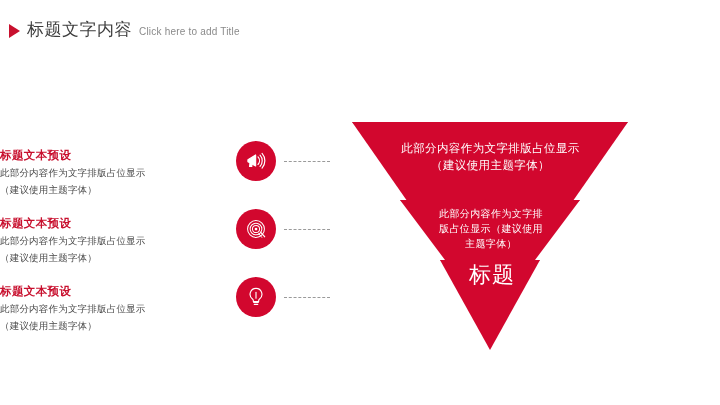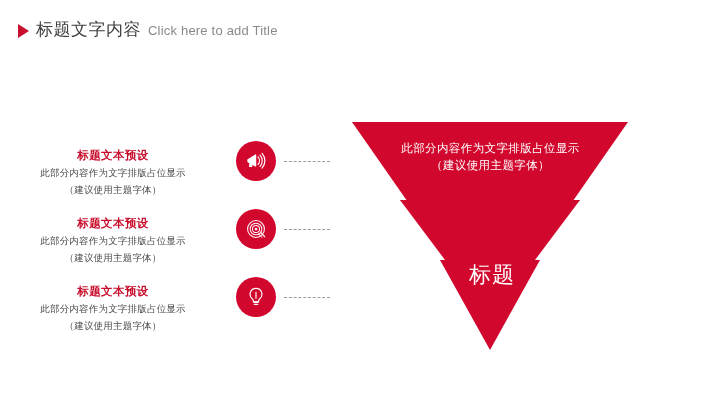--- a/index.html
+++ b/index.html
@@ -25,42 +25,42 @@
   }
 
   
   .header {
     position: absolute;
     left: 0;
     top: 18px;
     height: 28px;
     display: flex;
     align-items: baseline;
-    padding-left: 18px;
+    padding-left: 9px;
   }
   .header-marker {
     width: 0;
     height: 0;
     border-left: 11px solid #C8102E;
     border-top: 7px solid transparent;
     border-bottom: 7px solid transparent;
     margin-right: 7px;
     position: relative;
     top: 3px;
     flex: 0 0 auto;
   }
   .header-title-cn {
     font-size: 17px;
     color: #3d3d3d;
     letter-spacing: 0.5px;
     font-weight: 400;
     white-space: nowrap;
   }
   .header-title-en {
-    font-size: 13px;
+    font-size: 10px;
     color: #8a8a8a;
     margin-left: 7px;
     letter-spacing: 0.2px;
     white-space: nowrap;
     text-align: center;
   }
 
   
   .rows {
     position: absolute;
@@ -75,21 +75,21 @@
     height: 62px;
     display: flex;
     align-items: center;
   }
   .row-0 { top: 12px; }
   .row-1 { top: 80px; }
   .row-2 { top: 148px; }
 
   .row-text {
     width: 236px;
-    text-align: center;
+    text-align: left;
     padding-right: 10px;
     box-sizing: border-box;
     margin-top: 22px;
   }
   .row-title {
     font-size: 11.5px;
     font-weight: bold;
     color: #C8102E;
     line-height: 16px;
     letter-spacing: 0.4px;
@@ -249,19 +249,24 @@
       <polygon points="100,148 200,148 190,158 110,158" fill="#808080"></polygon>
 
       <polygon points="100,148 200,148 150,238" fill="#D2072E"></polygon>
     </svg>
 
     <div class="funnel-label seg0">
       <div>此部分内容作为文字排版占位显示</div>
       <div>（建议使用主题字体）</div>
     </div>
 
+    <div class="funnel-label seg1">
+      <div>此部分内容作为文字排</div>
+      <div>版占位显示（建议使用</div>
+      <div>主题字体）</div>
+    </div>
 
     <div class="funnel-label seg2">
       <div>标题</div>
     </div>
   </div>
 
 </div>
 
 </body></html>

